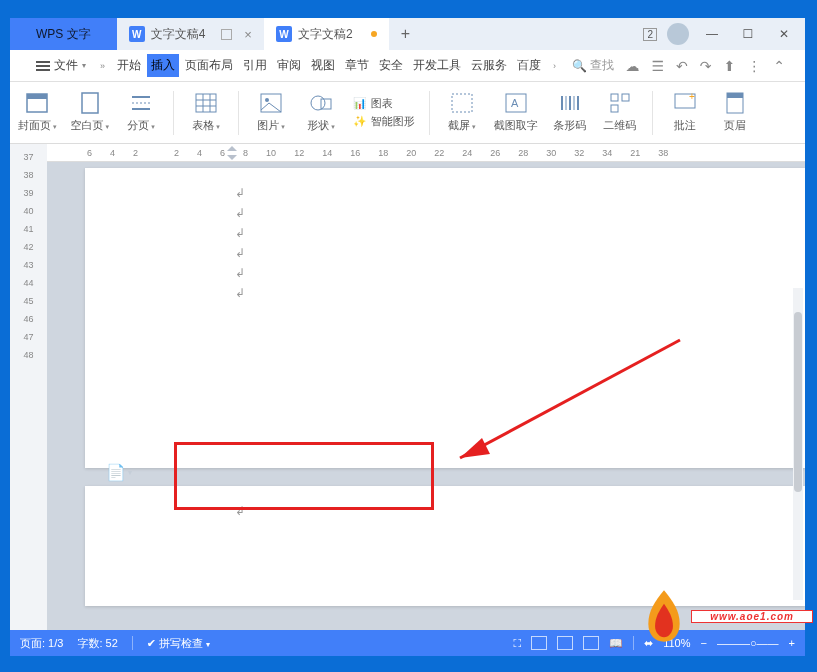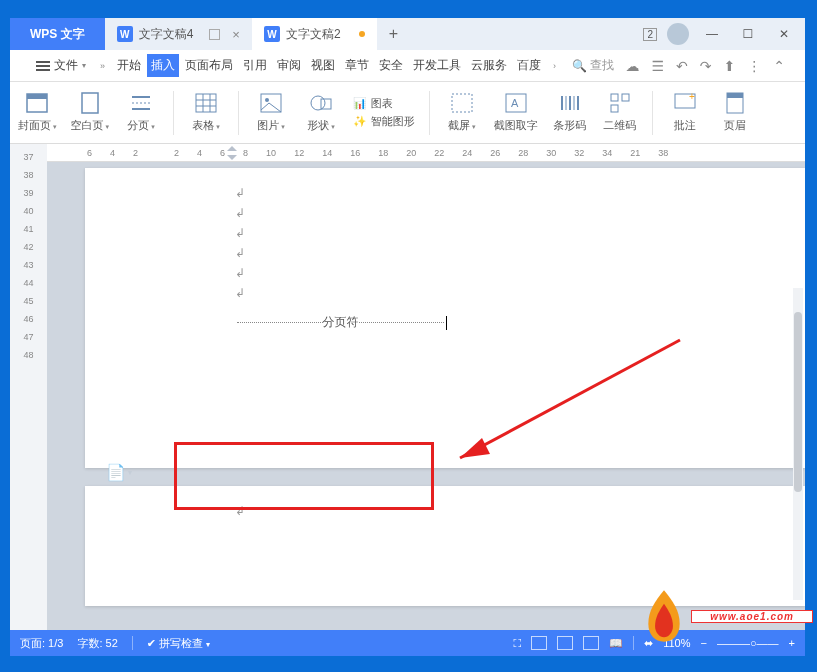--- a/index.html
+++ b/index.html
@@ -1,39 +1,39 @@
 <!DOCTYPE html>
 <html><head>
 <meta charset="utf-8">
 <style>
 * { margin: 0; padding: 0; box-sizing: border-box; font-family: "Microsoft YaHei", sans-serif; }
 body { width: 817px; height: 672px; background: #0a6dd6; overflow: hidden; position: relative; }
 .window { position: absolute; left: 10px; top: 18px; width: 795px; height: 638px; background: #fff; display: flex; flex-direction: column; }
 .titlebar { height: 32px; background: #e9eff7; display: flex; align-items: stretch; }
 .tab { display: flex; align-items: center; padding: 0 12px; font-size: 12px; gap: 6px; position: relative; }
-.tab.app { background: #417ff9; color: #ffffff; font-weight: bold; padding: 0 20px; }
+.tab.app { background: #417ff9; color: #0f172a; font-weight: normal; padding: 0 26px; }
 .tab.doc { background: #e9eff7; color: #555; }
 .tab.doc.active { background: #fff; }
 .tab .w-icon { width: 16px; height: 16px; background: #417ff9; color: #fff; font-size: 10px; font-weight: bold; display: flex; align-items: center; justify-content: center; border-radius: 2px; }
 .tab .dot { width: 6px; height: 6px; border-radius: 50%; background: #f6a623; margin-left: 12px; }
 .tab .preview { width: 11px; height: 11px; border: 1px solid #aaa; margin-left: 10px; }
 .tab .close { color: #888; margin-left: 6px; font-size: 13px; }
 .tab.plus { padding: 0 12px; color: #666; font-size: 16px; }
 .title-right { margin-left: auto; display: flex; align-items: center; gap: 10px; padding-right: 8px; color: #555; }
 .title-right .badge { border: 1px solid #999; padding: 0 3px; font-size: 10px; }
 .title-right .avatar { width: 22px; height: 22px; border-radius: 50%; background: #b8c8d8; }
 .winbtn { width: 26px; height: 20px; display: flex; align-items: center; justify-content: center; font-size: 12px; color: #555; }
 
 .menubar { height: 32px; display: flex; align-items: center; padding: 0 20px; gap: 2px; font-size: 12px; color: #444; background:#fff; border-bottom: 1px solid #e0e0e0;}
 .menubar .file { display: flex; align-items: center; gap: 4px; padding: 2px 6px; }
 .menubar .hamburger { display:inline-block; width:14px; }
 .menubar .hamburger::before { content:""; display:block; width:14px; height:2px; background:#555; box-shadow: 0 4px 0 #555, 0 -4px 0 #555; }
 .menubar .chev { font-size: 9px; color: #888; padding: 0 6px; }
 .menubar .mitem { padding: 3px 4px; white-space: nowrap; }
-.menubar .mitem.active { background: #417ff9; color: #ffffff; }
+.menubar .mitem.active { background: #417ff9; color: #000000; }
 .menubar .search { display: flex; align-items: center; gap: 3px; color: #999; margin-left: 8px; }
 .menubar .right-icons { margin-left: auto; display: flex; align-items: center; gap: 12px; color: #888; font-size: 14px; }
 
 .ribbon { height: 62px; background: #fff; display: flex; align-items: center; padding: 4px 8px; gap: 14px; border-bottom: 1px solid #dcdcdc; }
 .rb-item { display: flex; flex-direction: column; align-items: center; gap: 4px; font-size: 11px; color: #555; min-width: 36px; }
 .rb-icon { width: 24px; height: 22px; display: flex; align-items: center; justify-content: center; color: #6a8db5; }
 .rb-item .drop { font-size: 7px; color: #888; margin-left: 2px; }
 .rb-label { white-space: nowrap; }
 .rb-sep { width: 1px; height: 44px; background: #e4e4e4; }
 .rb-two { display: flex; flex-direction: column; gap: 3px; font-size: 11px; color: #555; }
@@ -307,26 +307,20 @@
           <span>38</span>
       </div>
       <div class="doc-scroll">
         <div class="page">
           <div class="para">↲</div>
           <div class="para">↲</div>
           <div class="para">↲</div>
           <div class="para">↲</div>
           <div class="para">↲</div>
           <div class="para">↲</div>
-          <div class="pgbreak">
-            <span class="dline"></span>
-            <span>分页符</span>
-            <span class="dline"></span>
-            <span class="cursor"></span>
-          </div>
         </div>
         <div class="page" style="min-height:120px;">
           <div class="para">↲</div>
         </div>
       </div>
     </div>
     <div class="nav-icon">📄<span class="tri">▾</span></div>
     <div class="redbox"></div>
     <svg class="arrow-svg" width="260" height="140">
       <line x1="250" y1="6" x2="30" y2="124" stroke="#e52020" stroke-width="3"></line>

